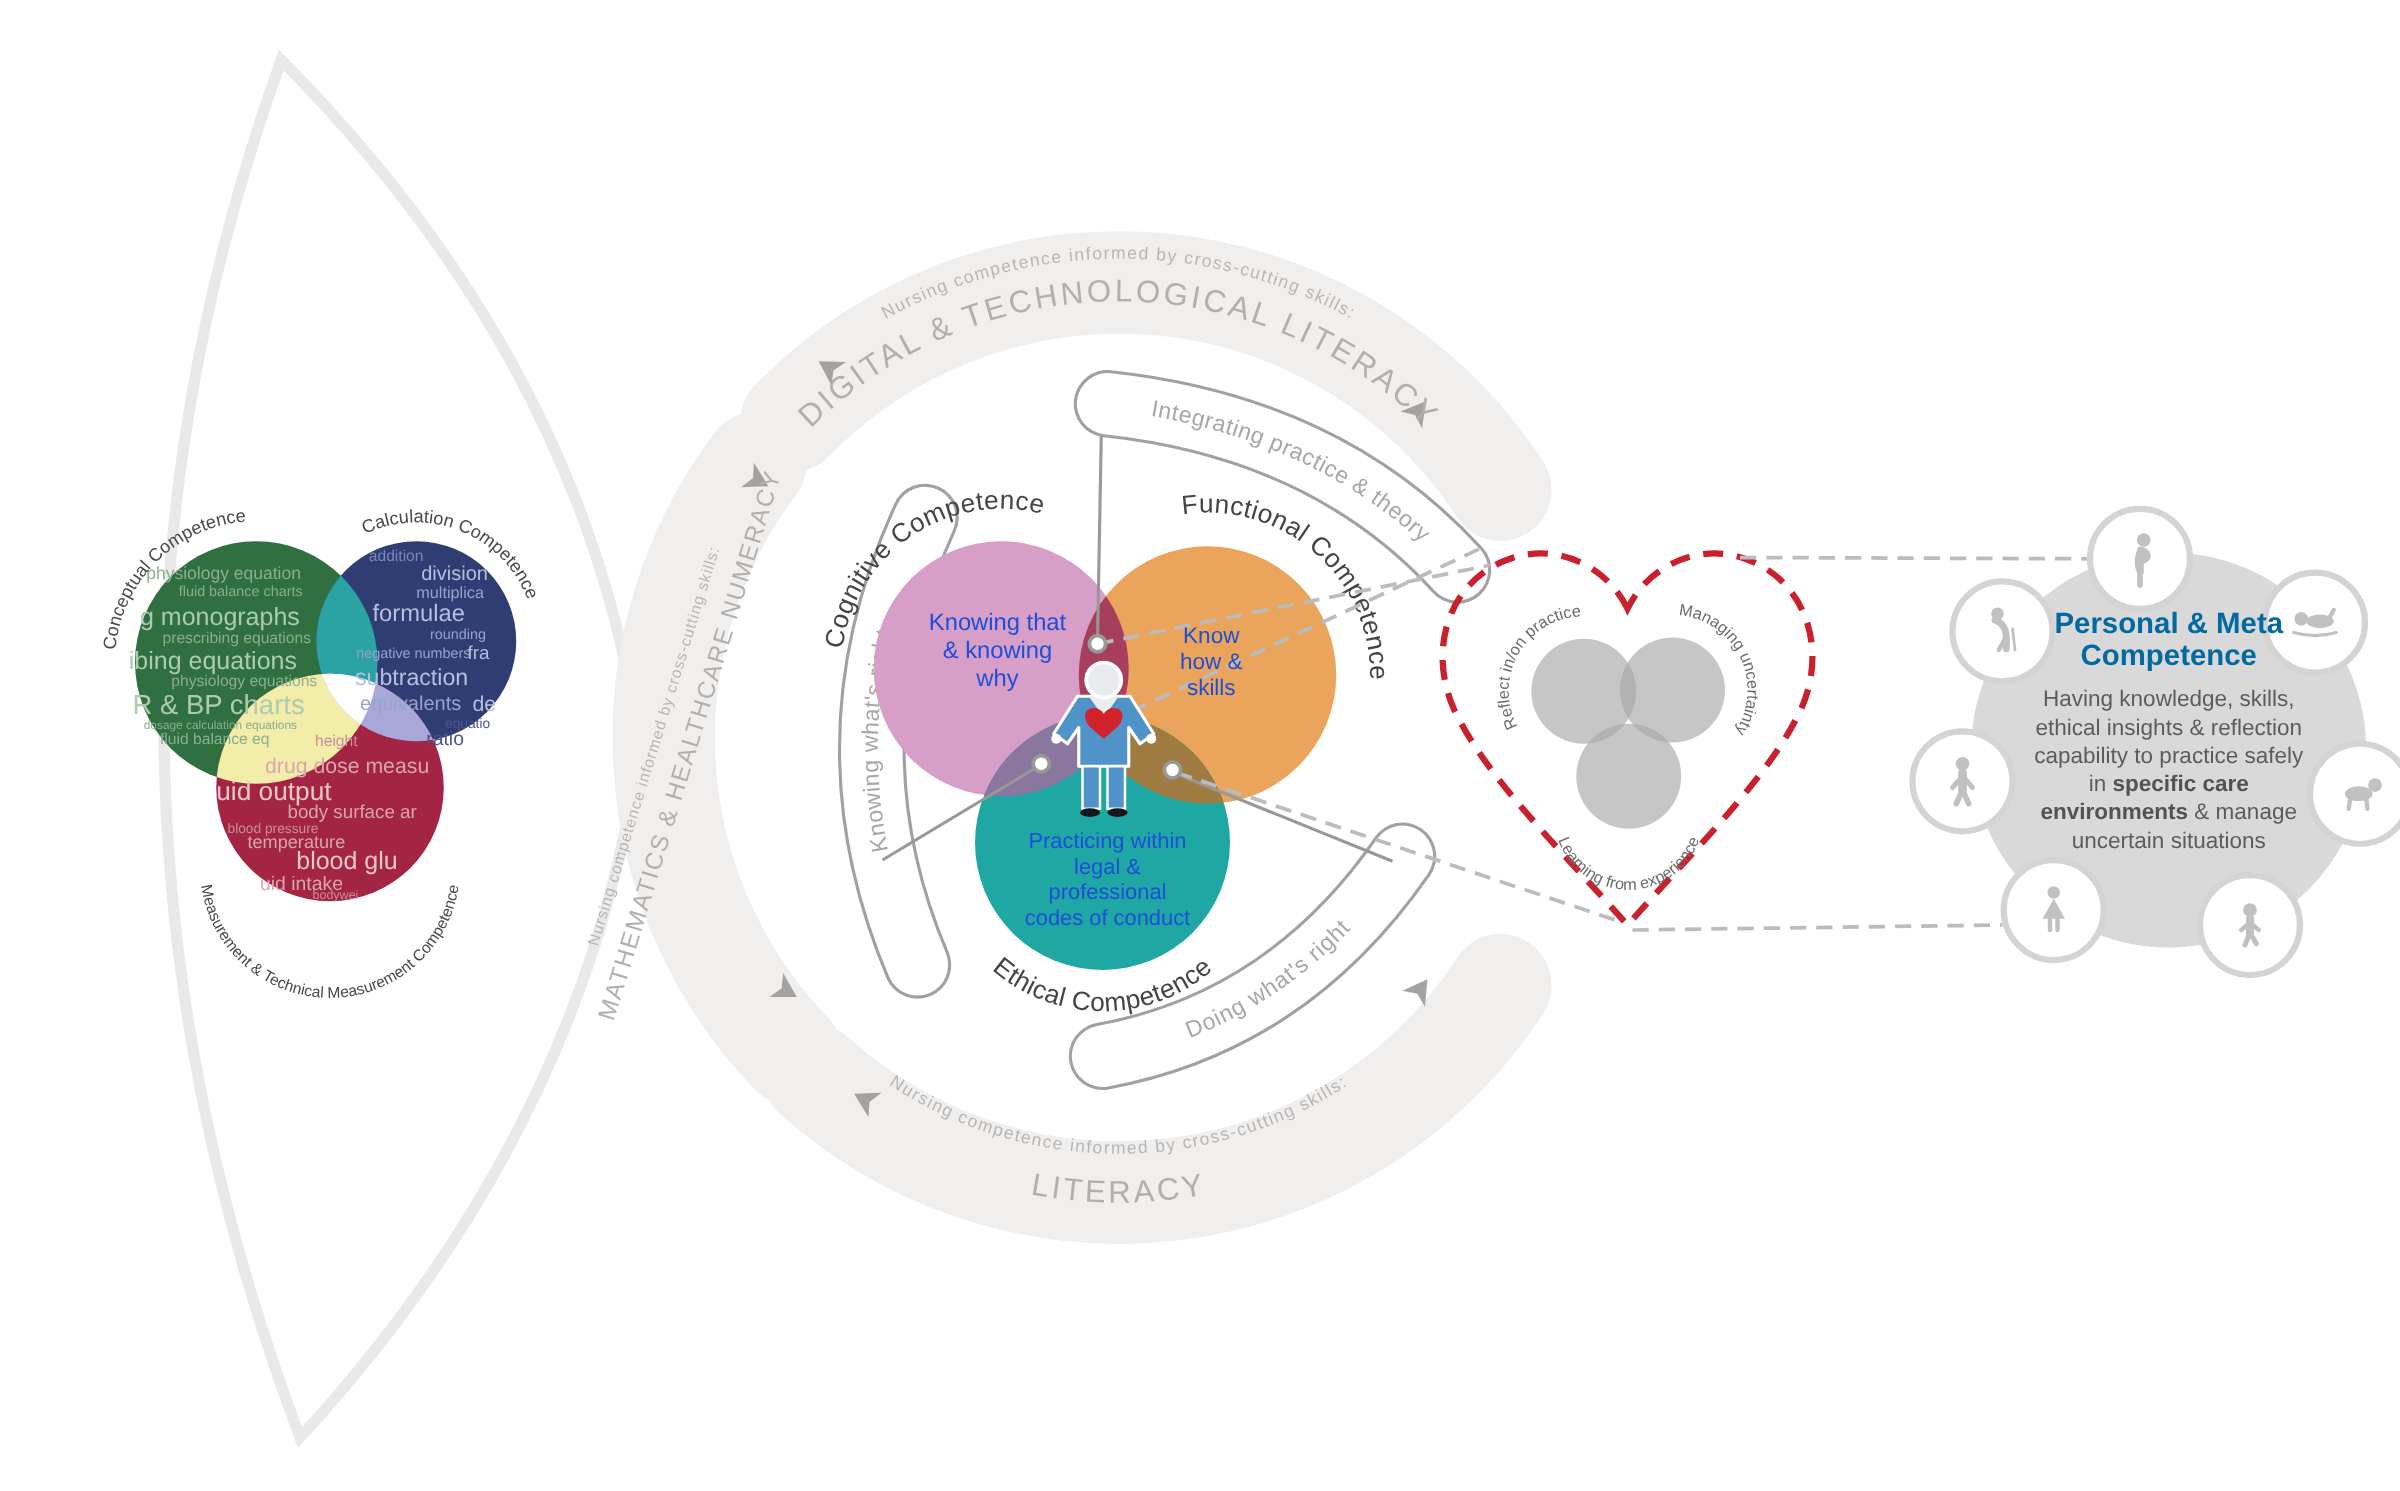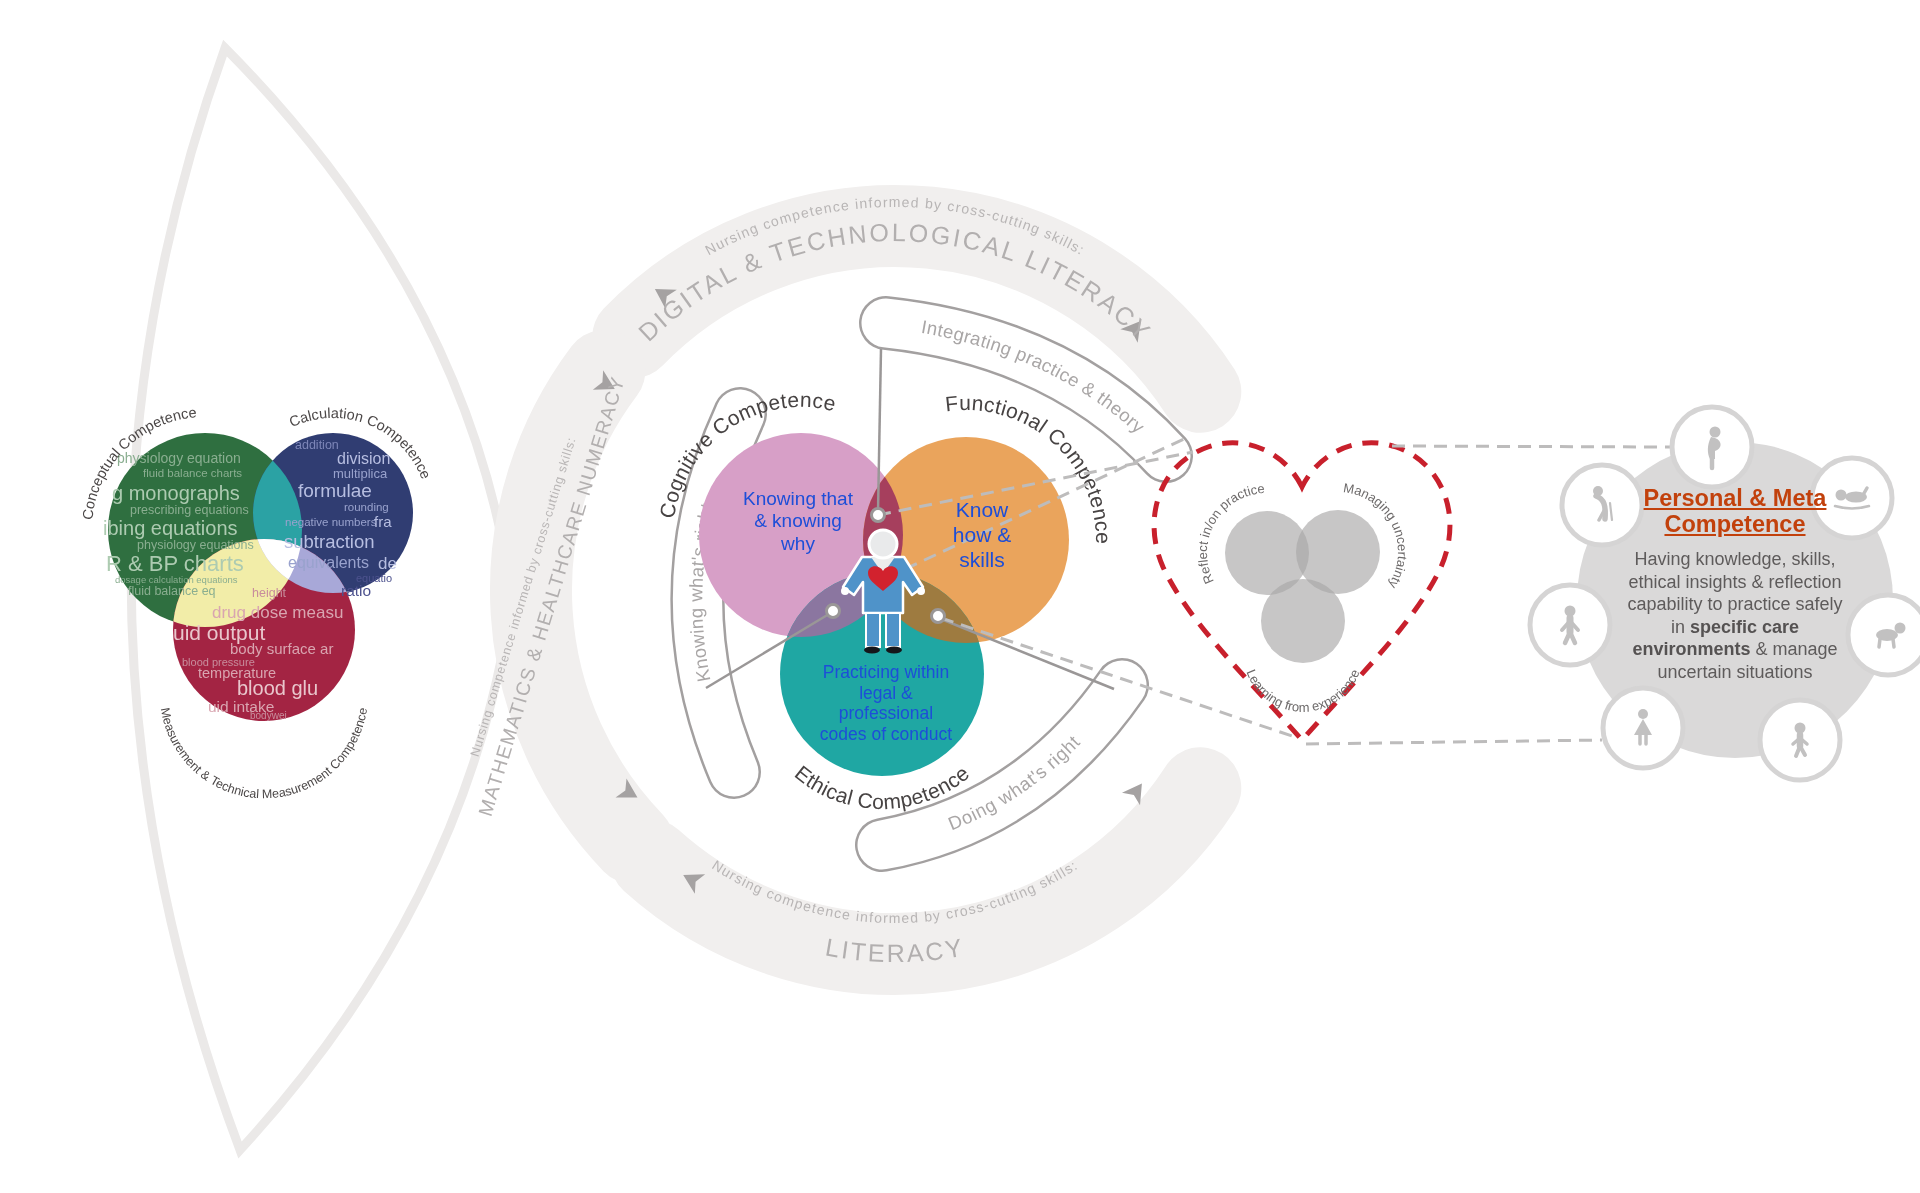--- a/index.html
+++ b/index.html
@@ -18,23 +18,23 @@
   .lv-label{font-size:14.5px;fill:#4b4747;}
   .lv-label-sm{font-size:12.5px;fill:#4b4747;}
   .heart-label{font-size:13px;fill:#6d6a6a;}.wg-mid{fill:#8aae90}.wg-br{fill:#adcbb1}
   .wb-dim{fill:#7d86b8}.wb-mid{fill:#99a2cd}.wb-br{fill:#b7bee1}.wb-dk{fill:#4d528e}
   .wr-dim{fill:#c88d9c}.wr-mid{fill:#d9a5b0}.wr-br{fill:#e9c6cc}
 
   
   .overlay{position:absolute;text-align:center;}
   .venn-text{color:#1d4ed8;line-height:1.18;}
   #cognitive-text{left:742px;top:488px;width:112px;font-size:19px;}
-  #functional-text{left:936px;top:498px;width:66px;font-size:21px;margin-left:13px;}
+  #functional-text{left:936px;top:498px;width:66px;font-size:18px;}
   #ethical-text{left:818px;top:638px;width:136px;font-size:17.5px;margin-top:24px;}
-  #pm-title{left:1625px;top:486px;width:220px;font-size:23.5px;font-weight:600;color:#c2410c;line-height:1.1;text-decoration:underline;}
+  #pm-title{left:1625px;top:486px;width:220px;font-size:23.5px;font-weight:600;color:#0369a1;line-height:1.1;}
   #pm-body{left:1620px;top:548px;width:230px;font-size:18px;color:#5e5b5b;line-height:1.25;}
   #pm-body b{font-weight:700;color:#555252;}
 </style>
 </head>
 <body>
 
 <div id="stage">
 <svg width="1920" height="1193" viewBox="0 0 1920 1193">
 
   <defs>

